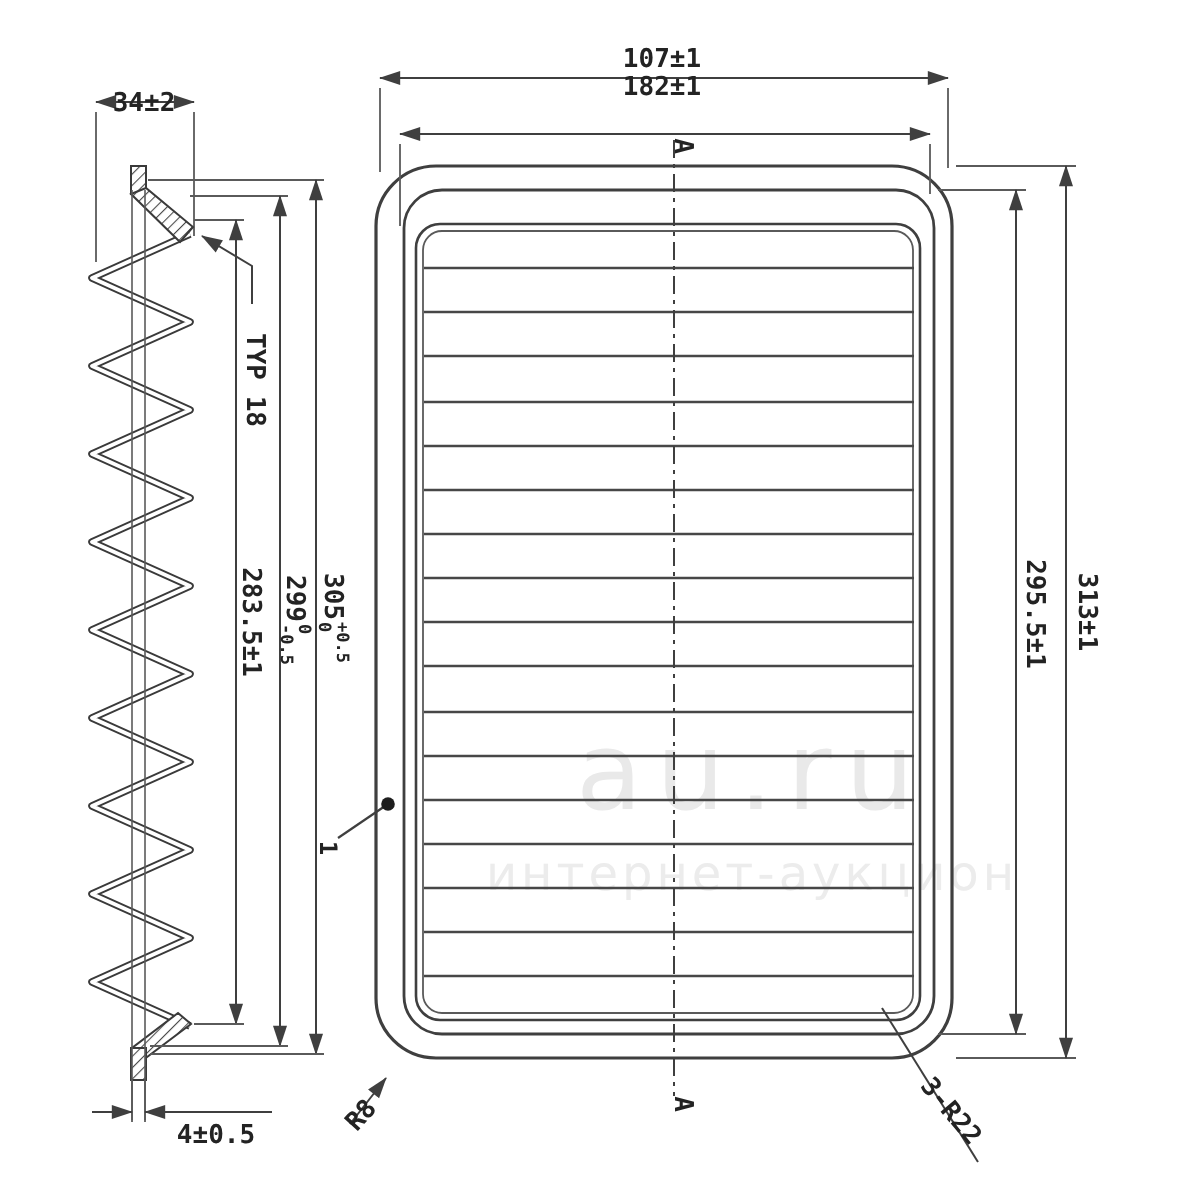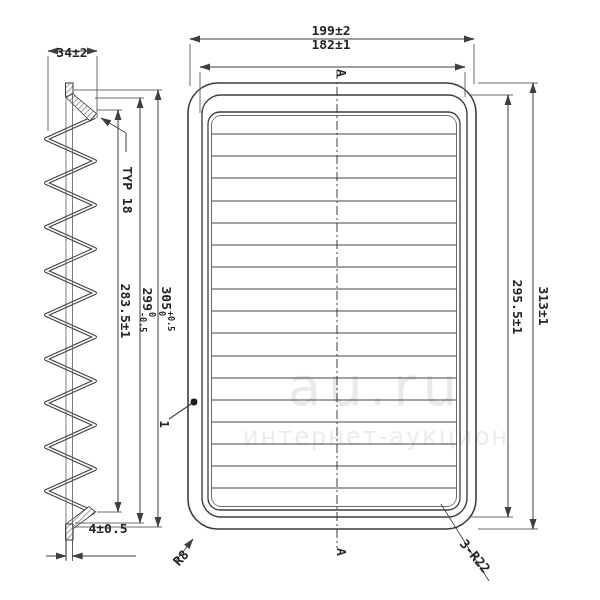--- a/index.html
+++ b/index.html
@@ -137,21 +137,21 @@
       </g>
 
       <g stroke="#3f3f3f" stroke-width="1">
         <line x1="46" y1="556" x2="66" y2="556" marker-end="url(#arr)"></line>
         <line x1="72.5" y1="556" x2="136" y2="556" marker-start="url(#arr)"></line>
       </g>
     </g>
   </svg>
 
   <div class="lbl" style="left:72px;top:52px">34±2</div>
-  <div class="lbl" style="left:331px;top:30px">199±2</div>
+  <div class="lbl" style="left:331px;top:30px">107±1</div>
   <div class="lbl" style="left:331px;top:44px">182±1</div>
 
   <div class="lbl rot90" style="left:127px;top:190px">TYP 18</div>
   <div class="lbl rot90" style="left:125px;top:311px">283.5±1</div>
 
   <div class="lbl rot90" style="left:147px;top:310px">
     <span class="dimstack">
         <span>299</span>
         <span class="tolstack">
           <span>0</span>
@@ -162,21 +162,21 @@
   <div class="lbl rot90" style="left:166px;top:309px">
     <span class="dimstack">
         <span>305</span>
         <span class="tolstack">
           <span>+0.5</span>
           <span>0</span>
         </span>
       </span>
   </div>
 
-  <div class="lbl" style="left:108px;top:528px">4±0.5</div>
+  <div class="lbl" style="left:108px;top:568px">4±0.5</div>
 
   <div class="lbl rot90" style="left:517px;top:307px">295.5±1</div>
   <div class="lbl rot90" style="left:543px;top:306px">313±1</div>
 
   <div class="lbl secmark rot90" style="left:341px;top:73px">A</div>
   <div class="lbl secmark rot90" style="left:341px;top:552px">A</div>
 
   <div class="lbl rotr8" style="left:181px;top:558px">R8</div>
   <div class="lbl rotr22" style="left:475px;top:556px">3-R22</div>
 

